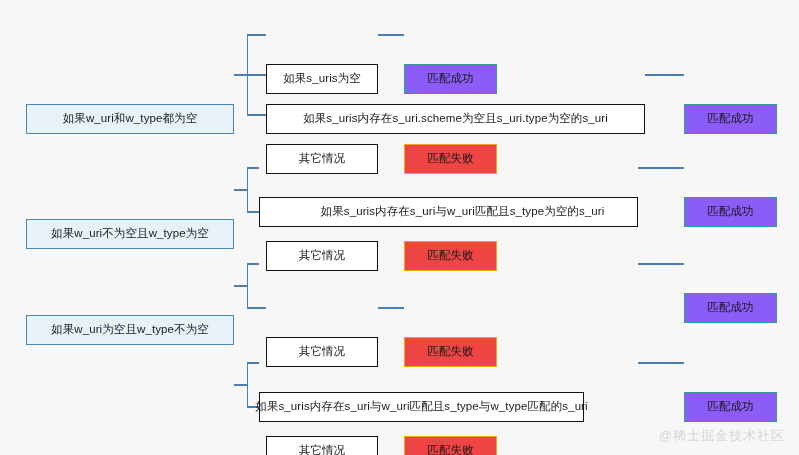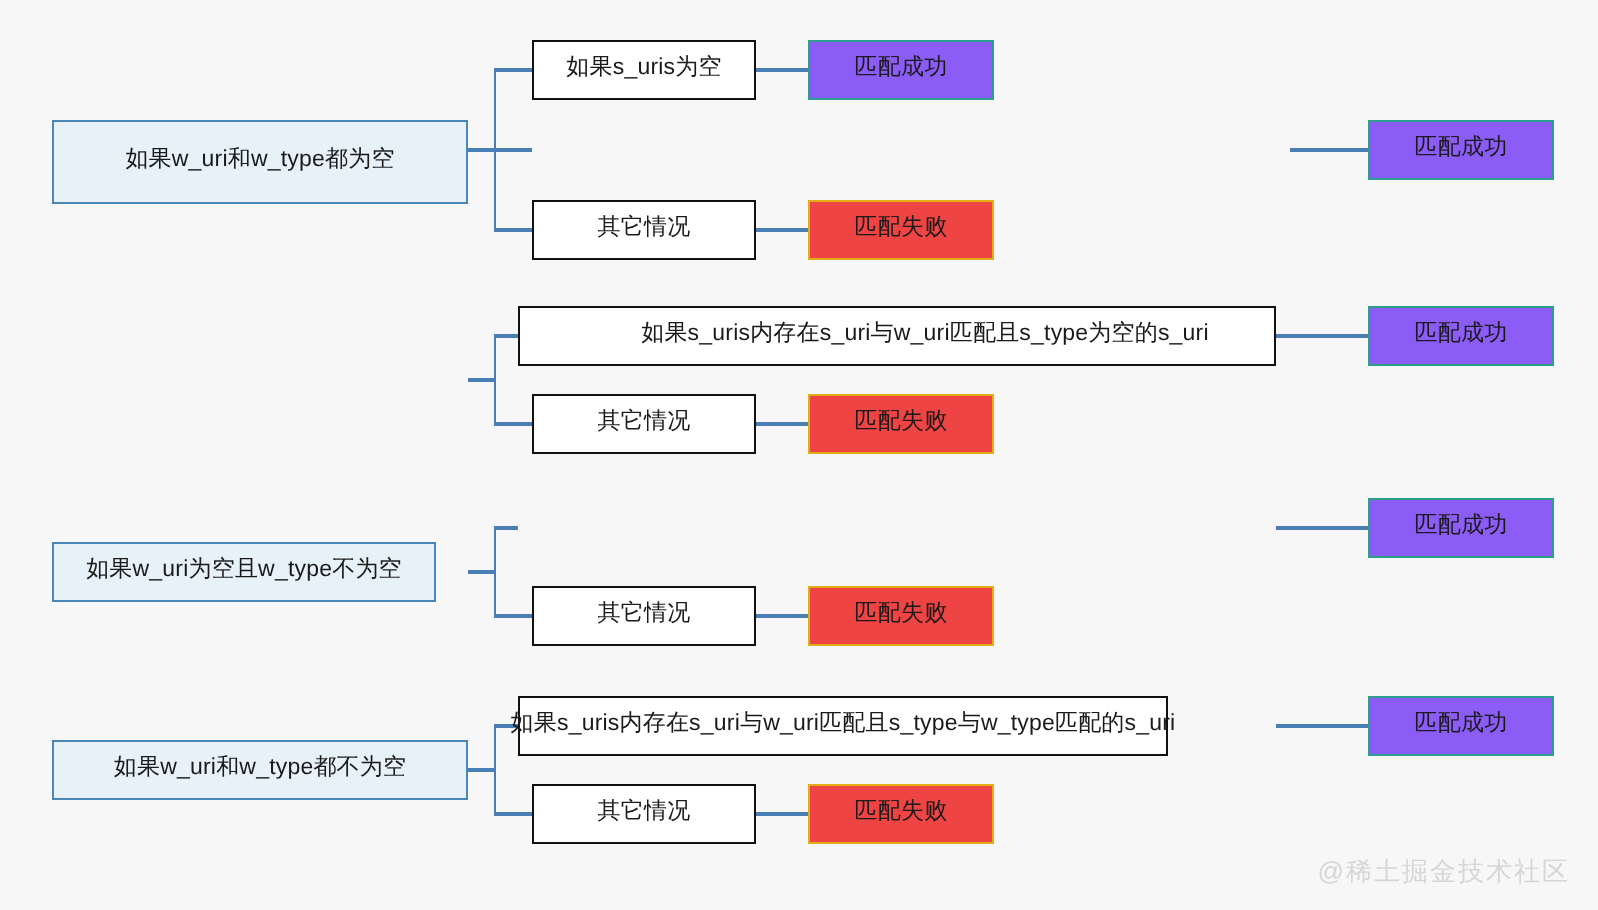--- a/index.html
+++ b/index.html
@@ -25,20 +25,21 @@
     box-sizing: border-box;
     display: flex;
     align-items: center;
     justify-content: center;
     white-space: nowrap;
     font-size: 11.5px;
     line-height: 1;
     color: #1a1a1a;
     letter-spacing: 0.1px;
     z-index: 3;
+    margin-top: 44px;
   }
   
   .node.root {
     background: #e7f2f8;
     border: 1.3px solid #4a87b8;
   }
   
   .node.case {
     background: #ffffff;
     border: 1.6px solid #111111;
@@ -70,55 +71,56 @@
     color: #d6d6d6;
     letter-spacing: 1px;
     z-index: 5;
     user-select: none;
   }
 </style>
 </head>
 <body>
 
 <div id="canvas">
-    <div class="node root" style="left: 26px; top: 60px; width: 208px; height: 42px;">如果w_uri和w_type都为空</div>
+    <div class="node root" style="left: 26px; top: 60px; width: 208px; height: 30px;">如果w_uri和w_type都为空</div>
     <div class="conn h" style="left: 234px; top: 74.35px; width: 13px; height: 1.3px;"></div>
     <div class="conn v" style="left: 247px; top: 35px; width: 1.3px; height: 80px;"></div>
     <div class="conn h" style="left: 247px; top: 34.35px; width: 19px; height: 1.3px;"></div>
     <div class="node case" style="left: 266px; top: 20px; width: 112px; height: 30px;">如果s_uris为空</div>
     <div class="conn h" style="left: 378px; top: 34.35px; width: 26px; height: 1.3px;"></div>
     <div class="node success" style="left: 404px; top: 20px; width: 93px; height: 30px;">匹配成功</div>
     <div class="conn h" style="left: 247px; top: 74.35px; width: 19px; height: 1.3px;"></div>
+    <div class="node case" style="left: 266px; top: 60px; width: 379px; height: 30px;">如果s_uris内存在s_uri.scheme为空且s_uri.type为空的s_uri</div>
     <div class="conn h" style="left: 645px; top: 74.35px; width: 39px; height: 1.3px;"></div>
     <div class="node success" style="left: 684px; top: 60px; width: 93px; height: 30px;">匹配成功</div>
     <div class="conn h" style="left: 247px; top: 114.35px; width: 19px; height: 1.3px;"></div>
     <div class="node case" style="left: 266px; top: 100px; width: 112px; height: 30px;">其它情况</div>
     <div class="conn h" style="left: 378px; top: 114.35px; width: 26px; height: 1.3px;"></div>
     <div class="node failure" style="left: 404px; top: 100px; width: 93px; height: 30px;">匹配失败</div>
+    <div class="node root" style="left: 26px; top: 175px; width: 208px; height: 30px;">如果w_uri不为空且w_type为空</div>
     <div class="conn h" style="left: 234px; top: 189.35px; width: 13px; height: 1.3px;"></div>
     <div class="conn v" style="left: 247px; top: 168px; width: 1.3px; height: 44px;"></div>
     <div class="conn h" style="left: 247px; top: 167.35px; width: 12px; height: 1.3px;"></div>
     <div class="node case" style="left: 259px; top: 153px; width: 379px; height: 30px; padding-left: 28px;">如果s_uris内存在s_uri与w_uri匹配且s_type为空的s_uri</div>
     <div class="conn h" style="left: 638px; top: 167.35px; width: 46px; height: 1.3px;"></div>
     <div class="node success" style="left: 684px; top: 153px; width: 93px; height: 30px;">匹配成功</div>
     <div class="conn h" style="left: 247px; top: 211.35px; width: 19px; height: 1.3px;"></div>
     <div class="node case" style="left: 266px; top: 197px; width: 112px; height: 30px;">其它情况</div>
     <div class="conn h" style="left: 378px; top: 211.35px; width: 26px; height: 1.3px;"></div>
     <div class="node failure" style="left: 404px; top: 197px; width: 93px; height: 30px;">匹配失败</div>
-    <div class="node root" style="left: 26px; top: 271px; width: 192px; height: 30px;">如果w_uri为空且w_type不为空</div>
+    <div class="node root" style="left: 26px; top: 271px; width: 208px; height: 30px;">如果w_uri为空且w_type不为空</div>
     <div class="conn h" style="left: 234px; top: 285.35px; width: 13px; height: 1.3px;"></div>
     <div class="conn v" style="left: 247px; top: 264px; width: 1.3px; height: 44px;"></div>
     <div class="conn h" style="left: 247px; top: 263.35px; width: 12px; height: 1.3px;"></div>
     <div class="conn h" style="left: 638px; top: 263.35px; width: 46px; height: 1.3px;"></div>
     <div class="node success" style="left: 684px; top: 249px; width: 93px; height: 30px;">匹配成功</div>
     <div class="conn h" style="left: 247px; top: 307.35px; width: 19px; height: 1.3px;"></div>
     <div class="node case" style="left: 266px; top: 293px; width: 112px; height: 30px;">其它情况</div>
     <div class="conn h" style="left: 378px; top: 307.35px; width: 26px; height: 1.3px;"></div>
     <div class="node failure" style="left: 404px; top: 293px; width: 93px; height: 30px;">匹配失败</div>
-    <div class="node root" style="left: 26px; top: 370px; width: 208px; height: 30px;">如果w_uri和w_type都不为空</div>
     <div class="conn h" style="left: 234px; top: 384.35px; width: 13px; height: 1.3px;"></div>
     <div class="conn v" style="left: 247px; top: 363px; width: 1.3px; height: 44px;"></div>
     <div class="conn h" style="left: 247px; top: 362.35px; width: 12px; height: 1.3px;"></div>
     <div class="node case" style="left: 259px; top: 348px; width: 325px; height: 30px; text-align: center;">如果s_uris内存在s_uri与w_uri匹配且s_type与w_type匹配的s_uri</div>
     <div class="conn h" style="left: 638px; top: 362.35px; width: 46px; height: 1.3px;"></div>
     <div class="node success" style="left: 684px; top: 348px; width: 93px; height: 30px;">匹配成功</div>
     <div class="conn h" style="left: 247px; top: 406.35px; width: 19px; height: 1.3px;"></div>
     <div class="node case" style="left: 266px; top: 392px; width: 112px; height: 30px;">其它情况</div>
     <div class="conn h" style="left: 378px; top: 406.35px; width: 26px; height: 1.3px;"></div>
     <div class="node failure" style="left: 404px; top: 392px; width: 93px; height: 30px;">匹配失败</div>

